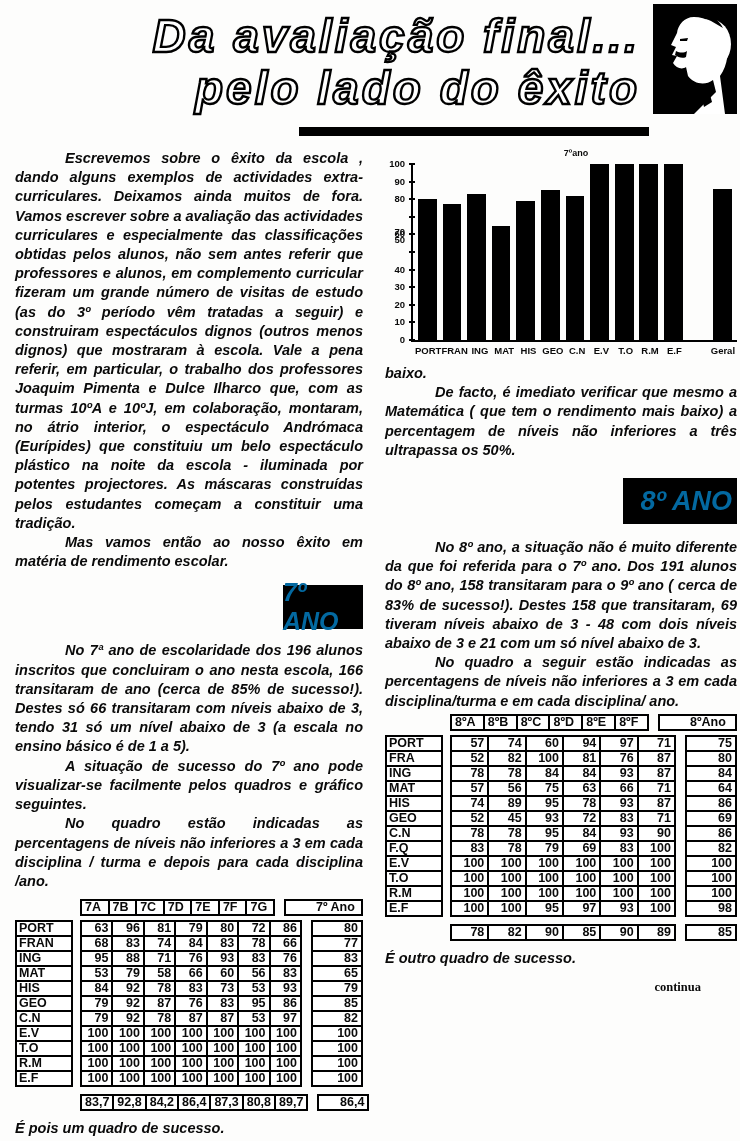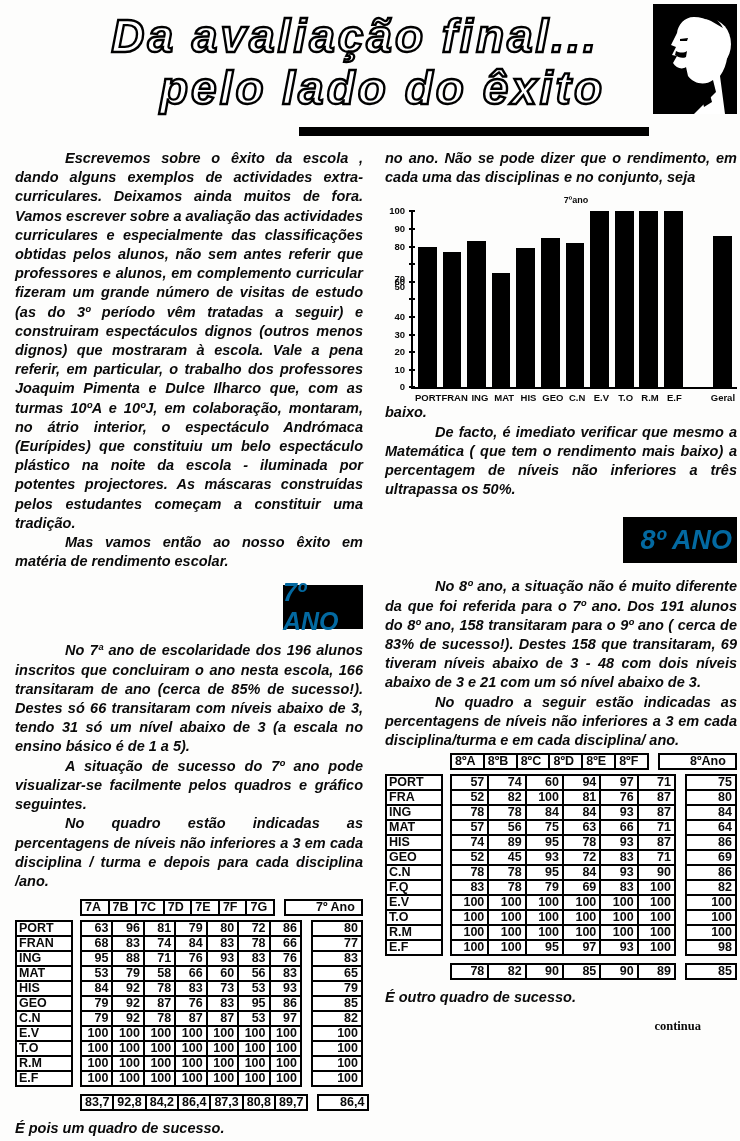--- a/index.html
+++ b/index.html
@@ -3,21 +3,21 @@
 <meta charset="utf-8">
 <style>
   html,body{margin:0;padding:0;}
   body{
     width:740px;height:1141px;overflow:hidden;position:relative;
     background:#fdfdfc;color:#0a0a0a;
     font-family:"Liberation Sans",sans-serif;
   }
   
   .header{position:relative;height:140px;}
-  .titles{position:absolute;left:70px;top:10px;width:570px;text-align:center;}
+  .titles{position:absolute;left:70px;top:10px;width:570px;text-align:right;}
   .title-line{
     font-family:"Liberation Sans",sans-serif;
     font-style:italic;font-weight:bold;
     font-size:46px;line-height:52px;letter-spacing:3px;
     color:#ffffff;-webkit-text-stroke:2.4px #000;
     white-space:nowrap;
   }
   .title-line2{padding-left:55px;}
   .title-bar{position:absolute;left:299px;top:127px;width:350px;height:9px;background:#000;}
   .portrait{position:absolute;right:3px;top:4px;width:84px;height:110px;}
@@ -288,21 +288,20 @@
             <div class="t-cell">89,7</div>
           </div>
           <div class="t-year">86,4</div>
         </div>
       </div>
     <p class="caption caption-gap">É pois um quadro de sucesso.</p>
     <p class="caption">O gráfico trata do rendimento de cada disciplina</p>
   </div>
 
   <div class="col col-right">
-    <p class="body" style="margin-top:9px">no ano. Não se pode dizer que o rendimento, em cada uma das disciplinas e no conjunto, seja</p>
     <div class="chart">
         <div class="c-title">7ºano</div>
         <div class="c-area">
           <div class="c-yaxis">
             <div class="c-ylab" style="bottom: -5px;">0</div>
             <div class="c-ylab" style="bottom: 12.6px;">10</div>
             <div class="c-ylab" style="bottom: 30.2px;">20</div>
             <div class="c-ylab" style="bottom: 47.8px;">30</div>
             <div class="c-ylab" style="bottom: 65.4px;">40</div>
             <div class="c-ylab" style="bottom: 95px;">50</div>
@@ -374,21 +373,21 @@
           <div class="c-xlab">GEO</div>
           <div class="c-xlab">C.N</div>
           <div class="c-xlab">E.V</div>
           <div class="c-xlab">T.O</div>
           <div class="c-xlab">R.M</div>
           <div class="c-xlab">E.F</div>
           <div class="c-xlab"></div>
           <div class="c-xlab">Geral</div>
         </div>
       </div>
-    <p class="body" style="margin-top:0">baixo.</p>
+    <p class="body" style="margin-top:8px">baixo.</p>
     <p class="body indent">De facto, é imediato verificar que mesmo a Matemática ( que tem o rendimento mais baixo) a percentagem de níveis não inferiores a três ultrapassa os 50%.</p>
     <div class="anobox anobox8">8º ANO</div>
     <p class="body indent">No 8º ano, a situação não é muito diferente da que foi referida para o 7º ano. Dos 191 alunos do 8º ano, 158 transitaram para o 9º ano ( cerca de 83% de sucesso!). Destes 158 que transitaram, 69 tiveram níveis abaixo de 3 - 48 com dois níveis abaixo de 3 e 21 com um só nível abaixo de 3.</p>
     <p class="body indent">No quadro a seguir estão indicadas as percentagens de níveis não inferiores a 3 em cada disciplina/turma e em cada disciplina/ ano.</p>
     <div class="qtable" style="margin-top:3px">
         <div class="t-row t-headrow">
           <div class="t-label t-ghost"></div>
           <div class="t-cells">
             <div class="t-cell t-head">8ºA</div>
             <div class="t-cell t-head">8ºB</div>

